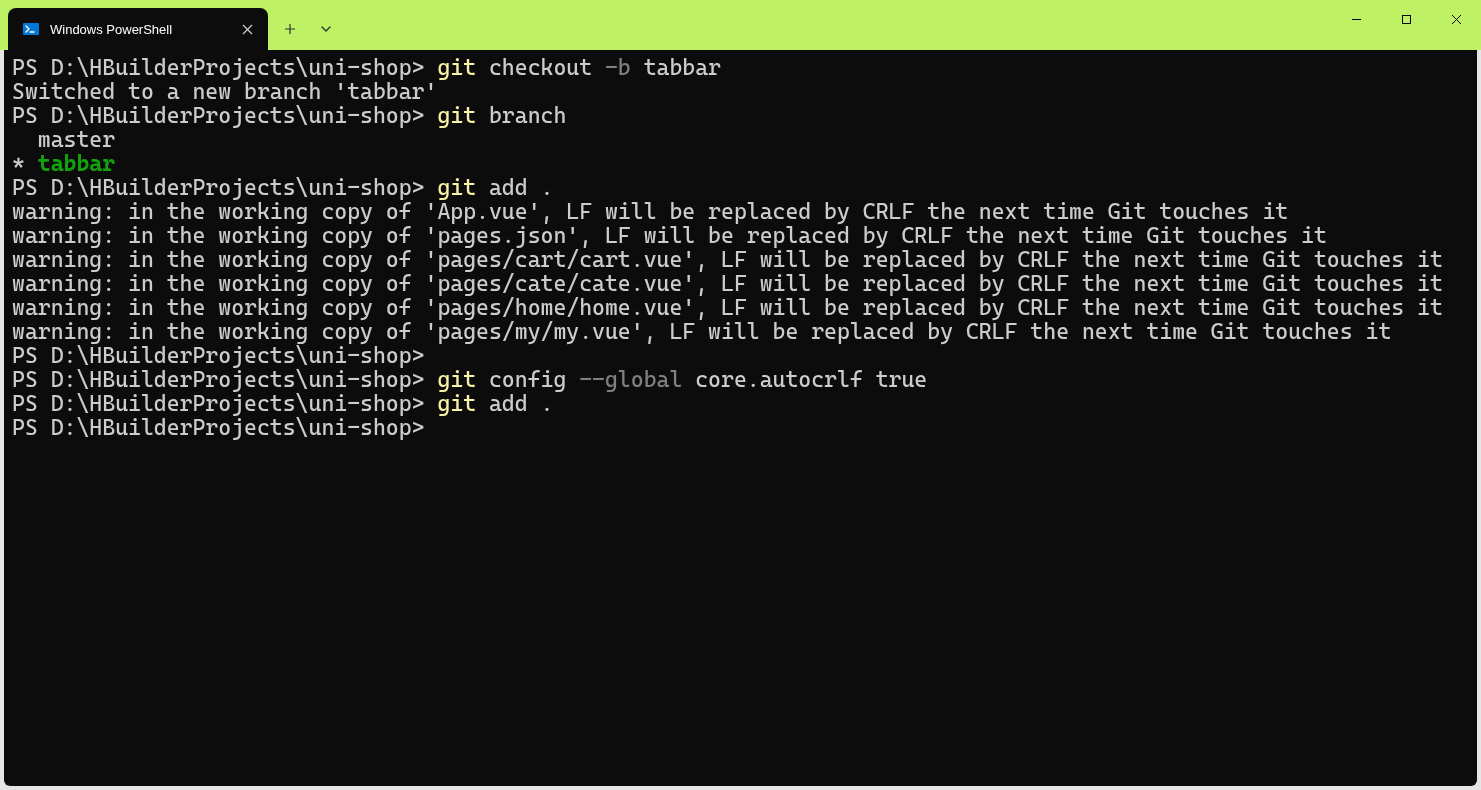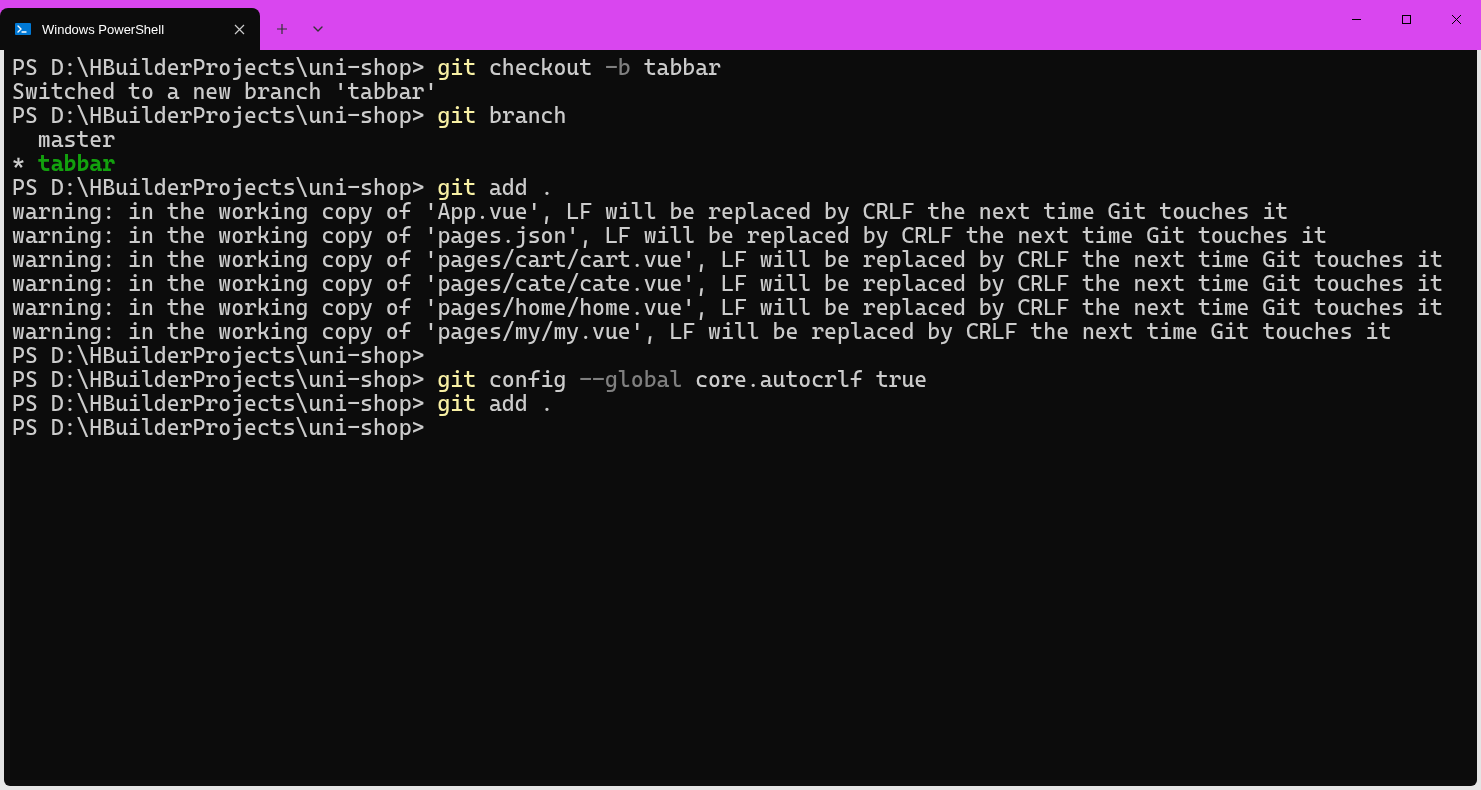--- a/index.html
+++ b/index.html
@@ -7,23 +7,24 @@
       width: 1481px;
       height: 790px;
       background: #e5e5e5;
       font-family: 'Segoe UI', sans-serif;
       overflow: hidden;
       display: flex;
       flex-direction: column;
     }
     .titlebar {
       height: 50px;
-      background: #d946ef;
+      background: #bef264;
       display: flex;
       align-items: flex-end;
+      padding-left: 8px;
       position: relative;
     }
     .tab {
       background: #0c0c0c;
       color: #fff;
       height: 42px;
       display: flex;
       align-items: center;
       padding: 0 12px 0 14px;
       border-radius: 8px 8px 0 0;

